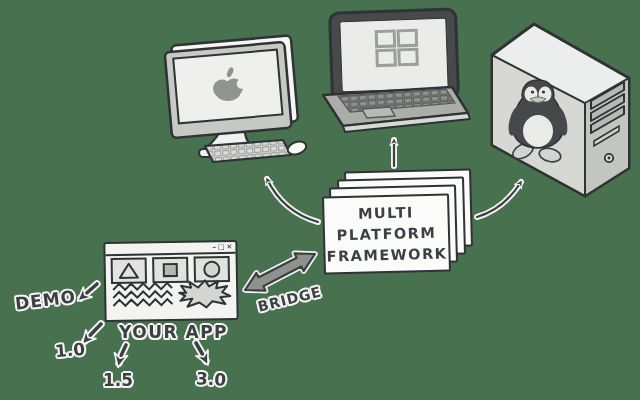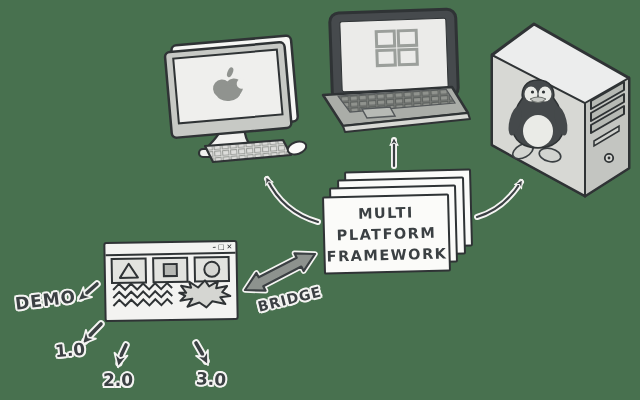--- a/index.html
+++ b/index.html
@@ -206,18 +206,19 @@
       <g fill="none" stroke="#2f3335" stroke-width="2">
         <polyline points="7,34 13,28 19,34 25,28 31,34 37,28 43,34 49,28 55,34 61,28 66,33"></polyline>
         <polyline points="7,42 13,36 19,42 25,36 31,42 37,36 43,42 49,36 55,42 61,36 66,41"></polyline>
         <polyline points="7,50 13,44 19,50 25,44 31,50 37,44 43,50 49,44 55,50 61,44 66,49"></polyline>
       </g>
       <polygon points="73,38 80,38 75,31 85,33 83,27 92,33 99,26 103,32 112,27 110,34 121,32 116,38 124,42 114,43 119,50 106,47 100,53 93,48 81,52 86,44 74,46 79,41" fill="#d5d6d2" stroke="#2f3335" stroke-width="2" stroke-linejoin="round"></polygon>
     </svg>
   </div>
 
   <div class="lb" id="lb-demo">DEMO</div>
+  <div class="lb" id="lb-yourapp">YOUR APP</div>
   <div class="lb" id="lb-v1">1.0</div>
-  <div class="lb" id="lb-v2">2.0</div>
+  <div class="lb" id="lb-v2">1.5</div>
   <div class="lb" id="lb-v3">3.0</div>
   <div class="lb" id="lb-bridge">BRIDGE</div>
 
 </div>
 
 </body></html>

